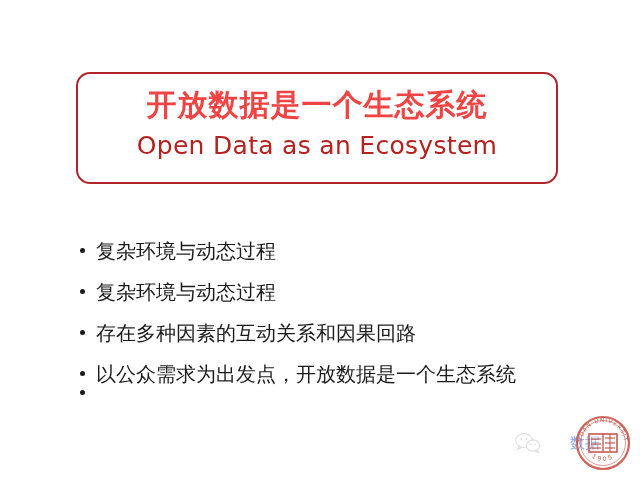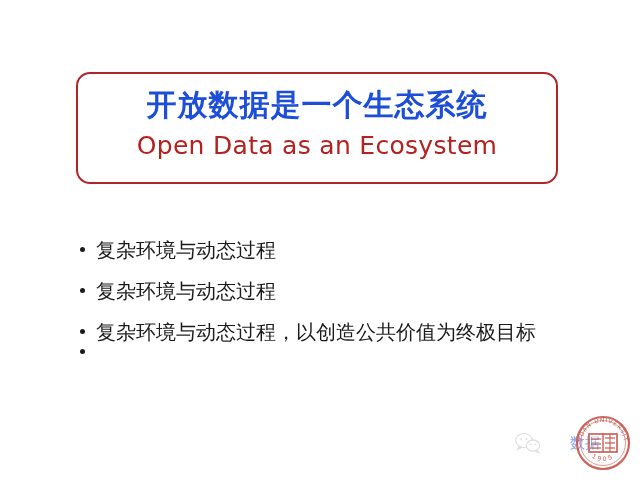--- a/index.html
+++ b/index.html
@@ -32,21 +32,21 @@
     background: #ffffff;
     display: flex;
     flex-direction: column;
     align-items: center;
     justify-content: center;
   }
   #title-cn {
     font-family: "DejaVu Sans", "Liberation Sans", sans-serif;
     font-size: 30px;
     font-weight: bold;
-    color: #1d4ed8;
+    color: #ef4444;
     letter-spacing: 1px;
     line-height: 1.12;
     white-space: nowrap;
     margin: 0 0 2px 0;
   }
   #title-en {
     font-family: "DejaVu Sans", "Liberation Sans", sans-serif;
     font-size: 25px;
     font-weight: normal;
     color: #b5211e;
@@ -61,21 +61,21 @@
     position: absolute;
     left: 80px;
     top: 231px;
     width: 520px;
   }
   .bullet-row {
     display: flex;
     align-items: baseline;
     height: 41px;
     color: #1b1b1b;
-    font-family: Liberation Mono, monospace;
+    font-family: Liberation Sans, sans-serif;
     font-size: 20px;
     line-height: 41px;
     white-space: nowrap;
   }
   .bullet-dot {
     display: inline-block;
     width: 5px;
     height: 5px;
     border-radius: 50%;
     background: #1b1b1b;
@@ -139,24 +139,28 @@
     <div class="bullet-row gap-wide">
       <span class="bullet-dot"></span>
       <span class="bullet-text">复杂环境与动态过程</span>
     </div>
 
     <div class="bullet-row gap-wide">
       <span class="bullet-dot"></span>
       <span class="bullet-text">复杂环境与动态过程</span>
     </div>
 
-
-    <div class="bullet-row gap-wide">
-      <span class="bullet-dot"></span>
-      <span class="bullet-text">复杂环境与动态过程，以创造公共价值为终极目标</span>
+    <div class="bullet-row gap-wide">
+      <span class="bullet-dot"></span>
+      <span class="bullet-text">存在多种因素的互动关系和因果回路</span>
+    </div>
+
+    <div class="bullet-row gap-wide">
+      <span class="bullet-dot"></span>
+      <span class="bullet-text">以公众需求为出发点，开放数据是一个生态系统</span>
     </div>
 
     <div class="bullet-row gap-tight">
       <span class="bullet-dot"></span>
     </div>
 
   </div>
 
   <div id="watermark">
 

